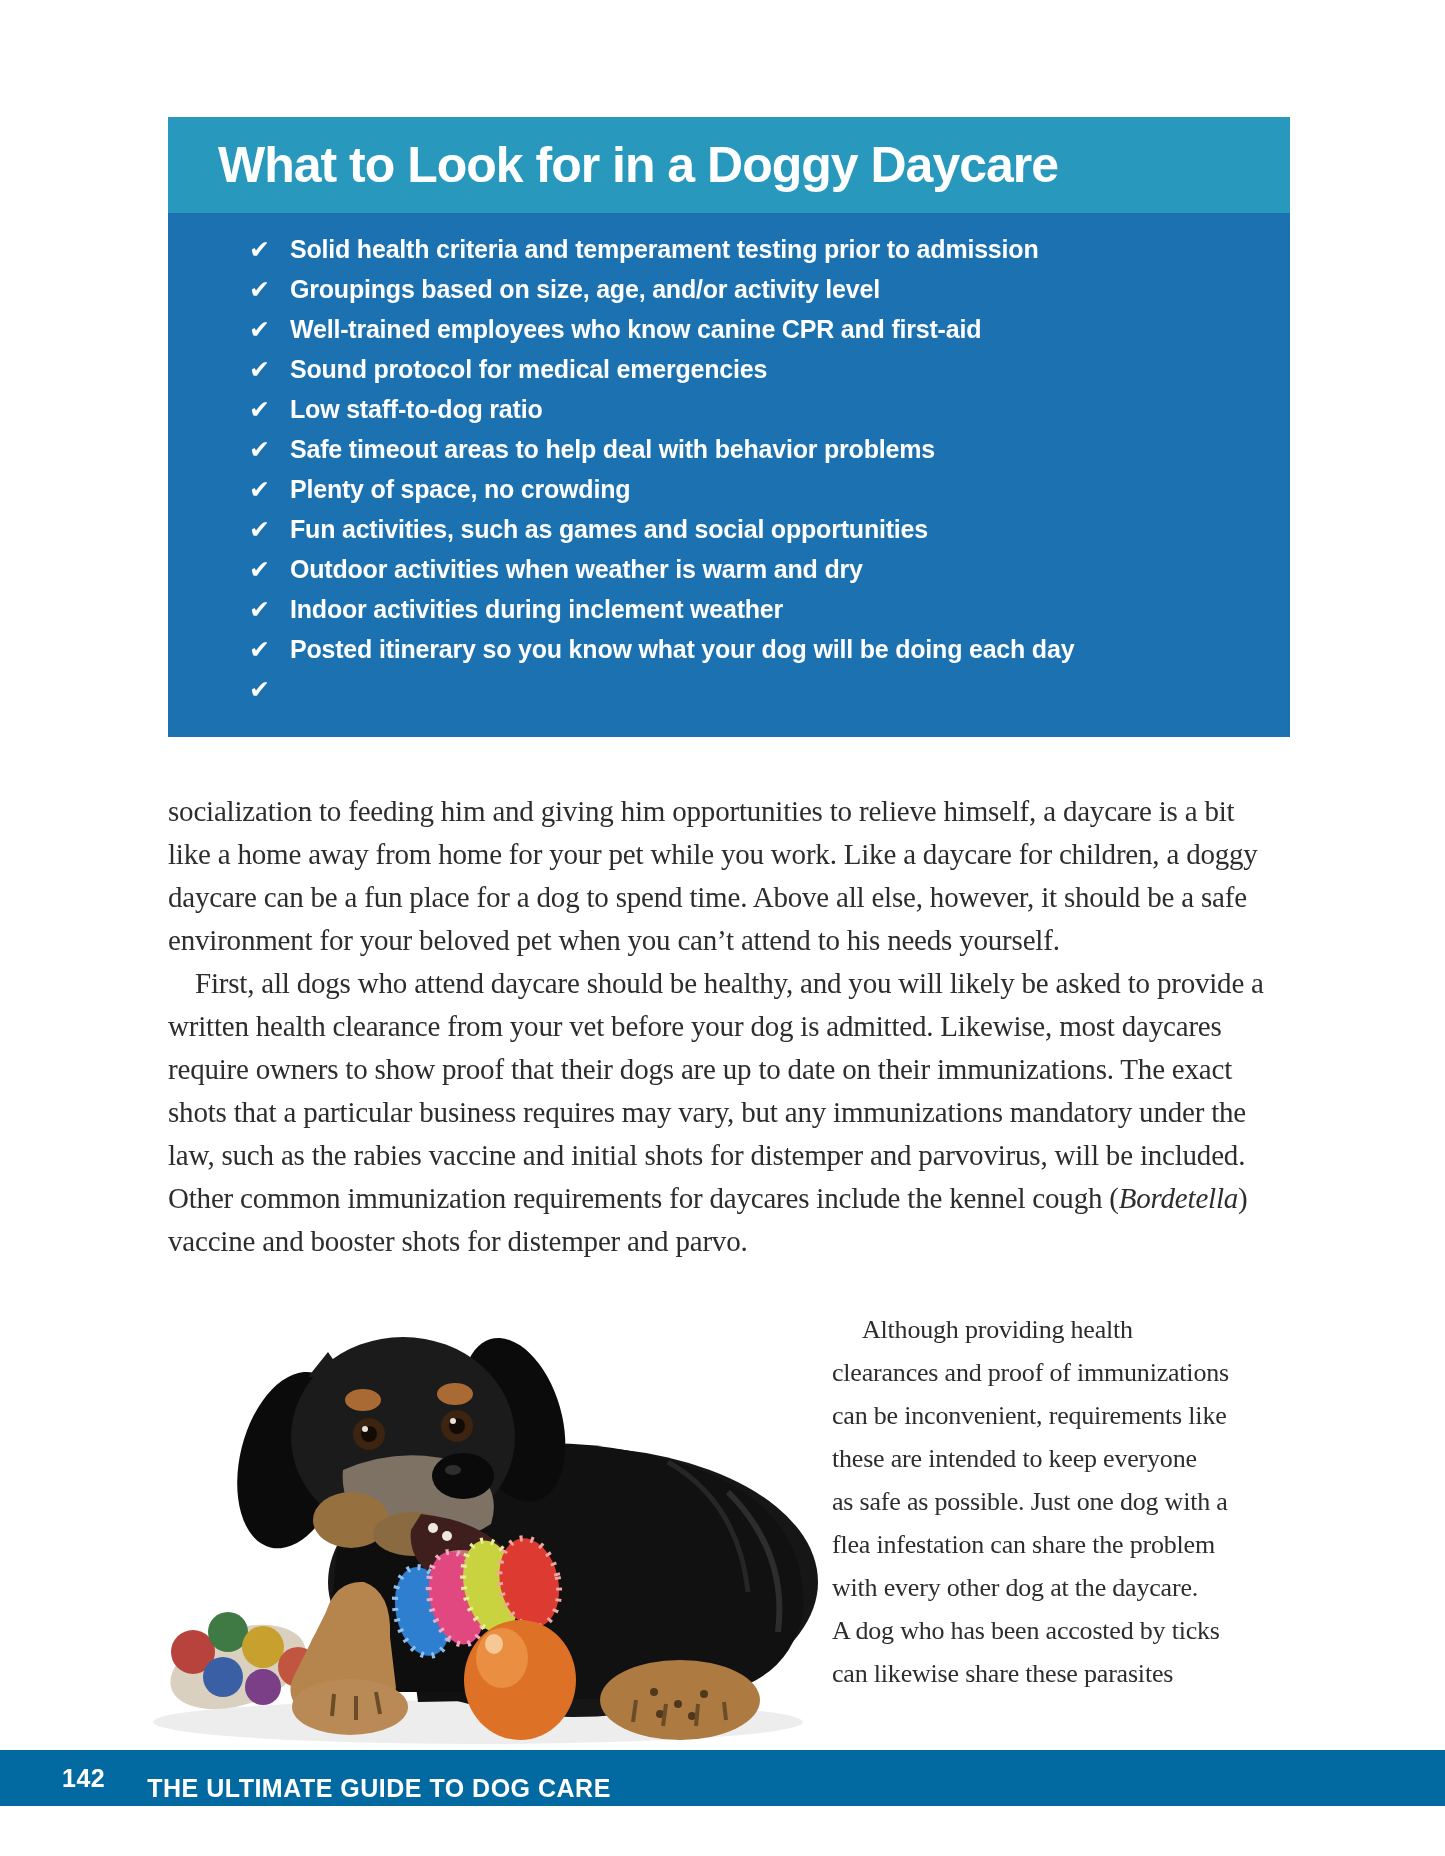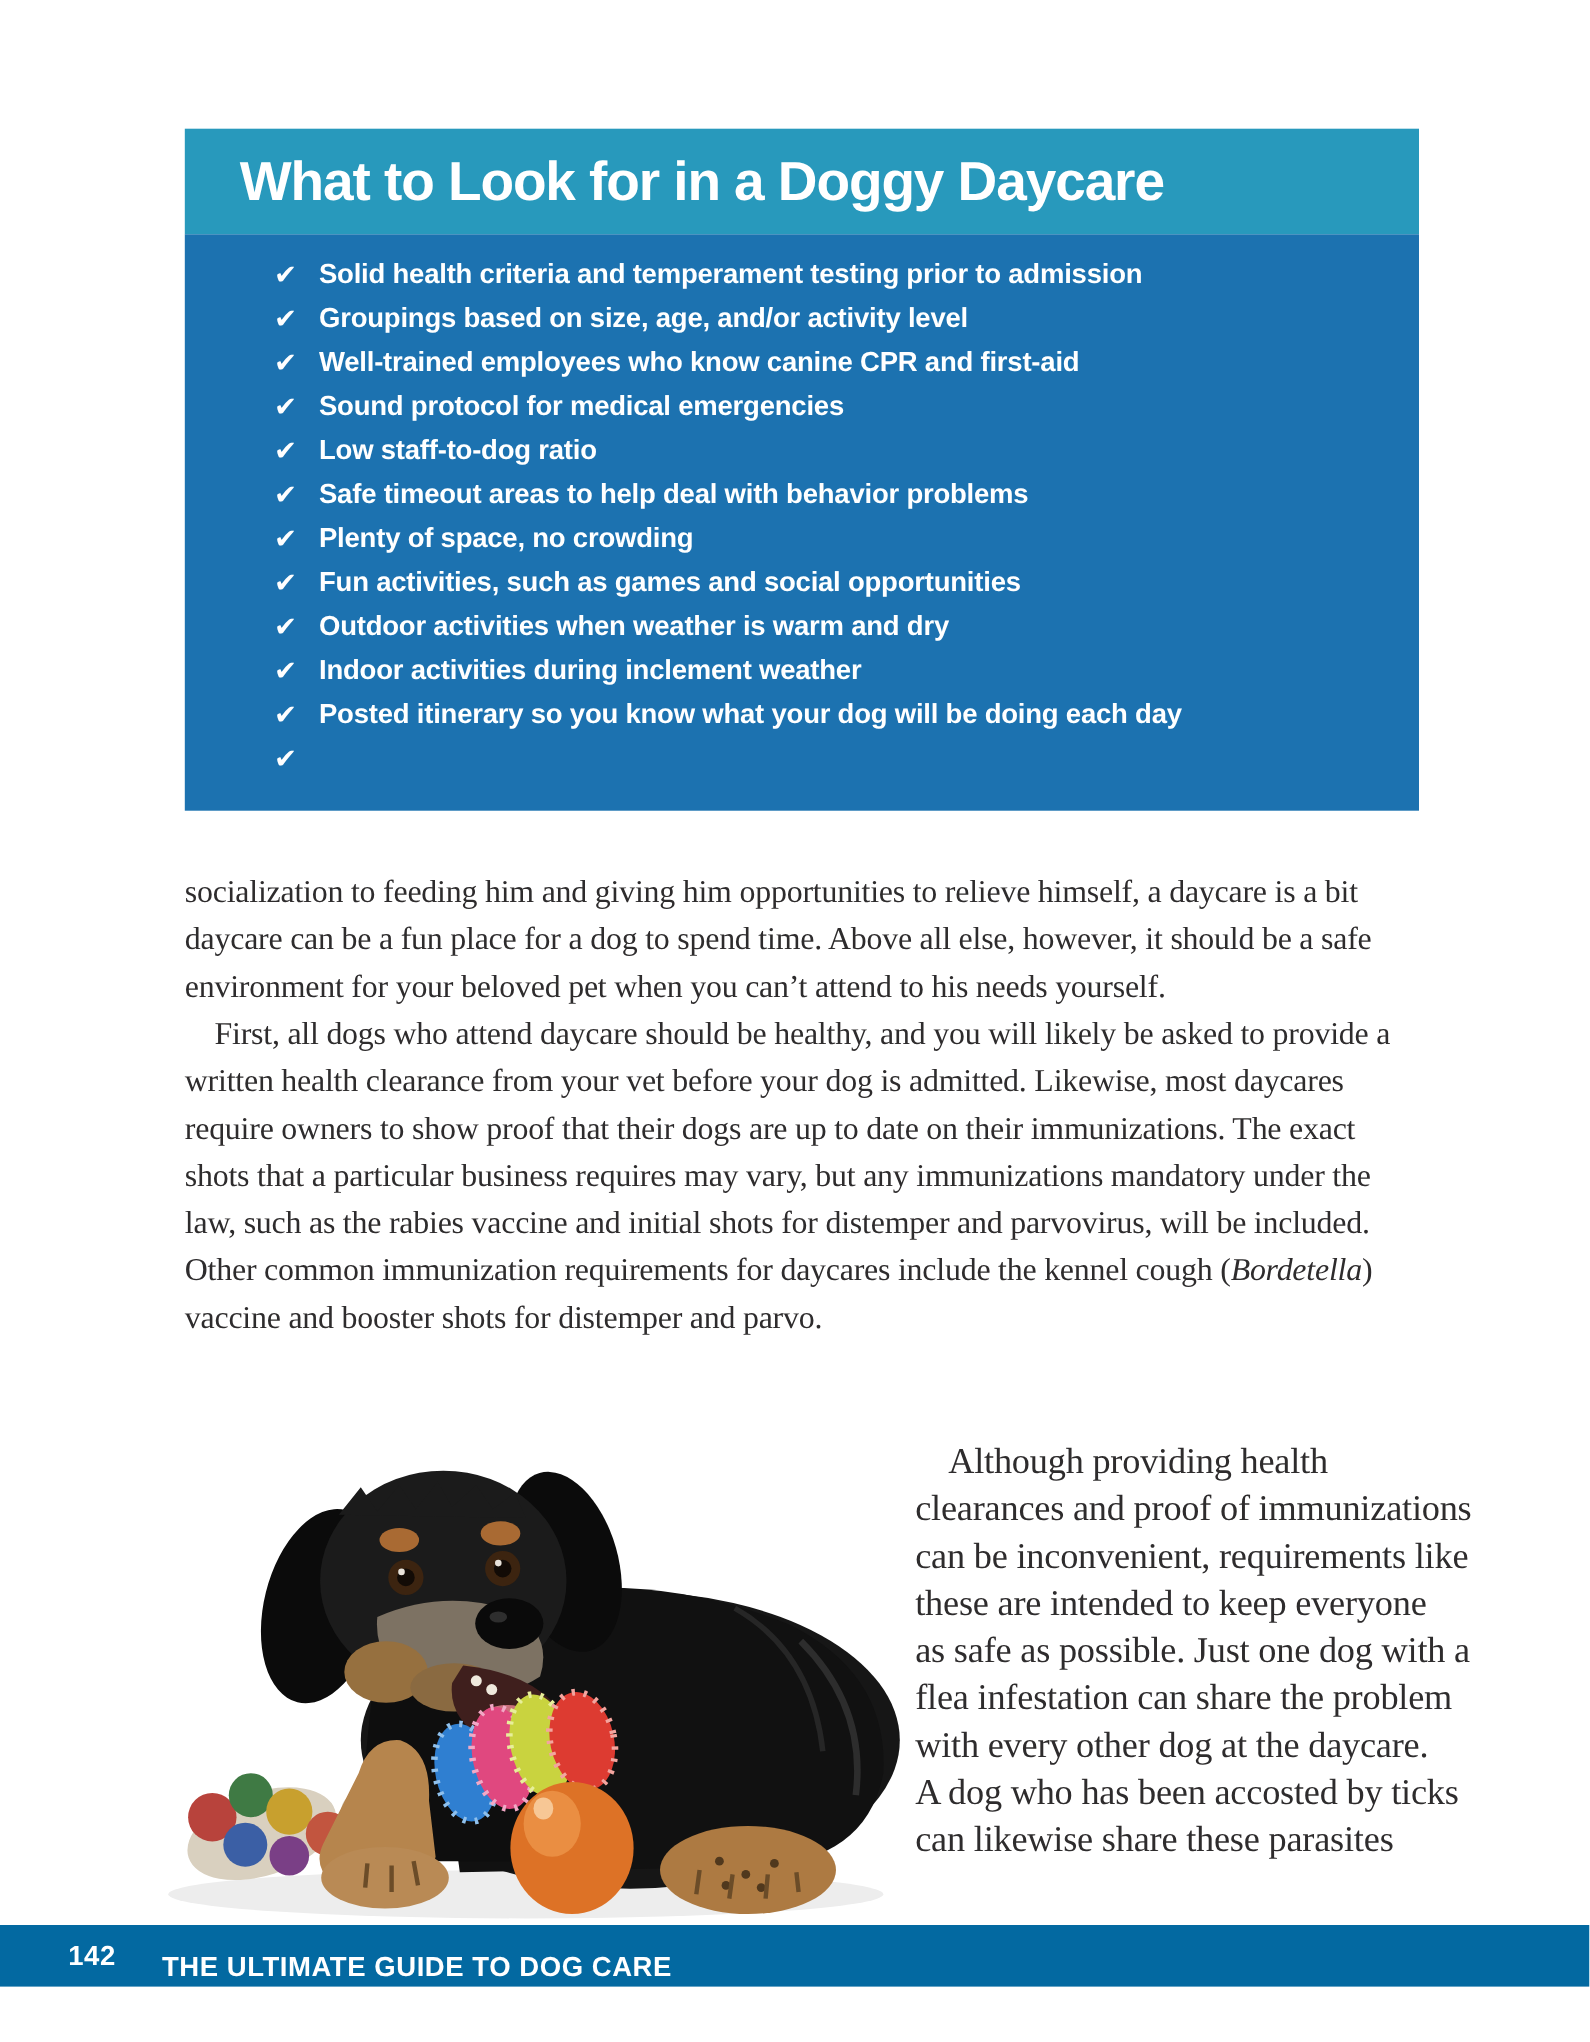--- a/index.html
+++ b/index.html
@@ -66,21 +66,21 @@
     letter-spacing:-0.2px;
     white-space:nowrap;
   }
   .ital{font-style:italic;}
   .para2 .tline:first-child{text-indent:27px;}
 
   .aside{
     position:absolute;left:832px;top:1308px;width:505px;
     color:#2e2c2d;
   }
-  .aside .tline{height:43px;line-height:43px;font-size:33px;}
+  .aside .tline{height:43px;line-height:43px;font-size:26px;}
   .aside .tline:first-child{text-indent:30px;}
 
   
   .photo{
     position:absolute;left:88px;top:1292px;width:742px;height:462px;
   }
 
   
   .footer-bar{
     position:absolute;left:0;top:1750px;width:1445px;height:56px;
@@ -159,20 +159,21 @@
           <div class="check-item">
           <span class="check">✔</span>
         </div>
         </div>
     </div>
   </div>
 
   <div class="bodytext">
     <div class="para1">
         <div class="tline"><span>socialization to feeding him and giving him opportunities to relieve himself, a daycare is a bit</span></div>
+        <div class="tline"><span>like a home away from home for your pet while you work. Like a daycare for children, a doggy</span></div>
         <div class="tline"><span>daycare can be a fun place for a dog to spend time. Above all else, however, it should be a safe</span></div>
         <div class="tline"><span>environment for your beloved pet when you can’t attend to his needs yourself.</span></div>
       </div>
     <div class="para2">
         <div class="tline"><span>First, all dogs who attend daycare should be healthy, and you will likely be asked to provide a</span></div>
         <div class="tline"><span>written health clearance from your vet before your dog is admitted. Likewise, most daycares</span></div>
         <div class="tline"><span>require owners to show proof that their dogs are up to date on their immunizations. The exact</span></div>
         <div class="tline"><span>shots that a particular business requires may vary, but any immunizations mandatory under the</span></div>
         <div class="tline"><span>law, such as the rabies vaccine and initial shots for distemper and parvovirus, will be included.</span></div>
         <div class="tline"><span>Other common immunization requirements for daycares include the kennel cough (</span><span class="ital">Bordetella</span><span>)</span></div>

